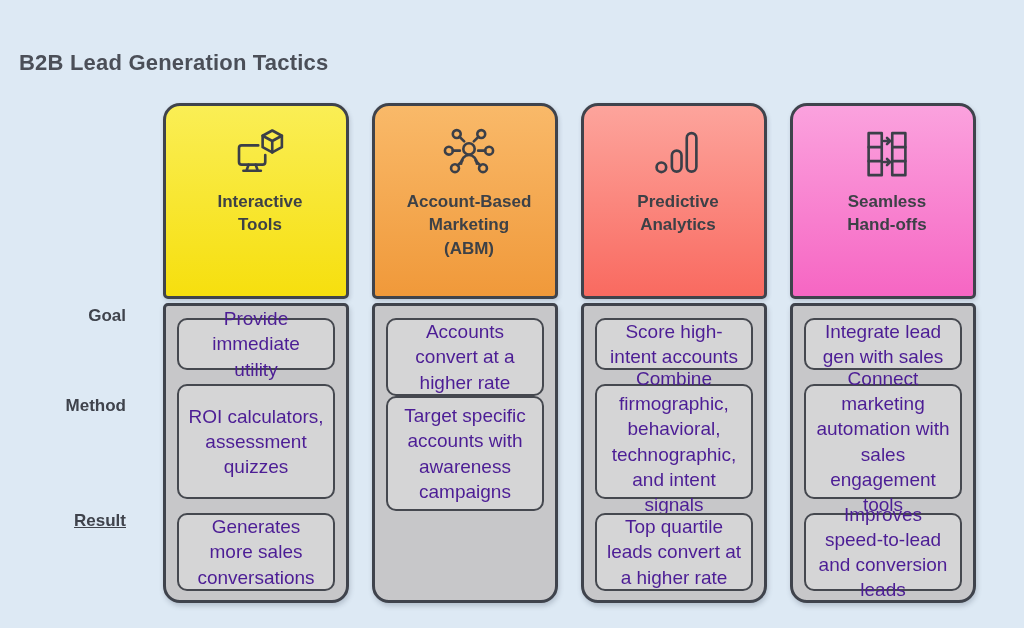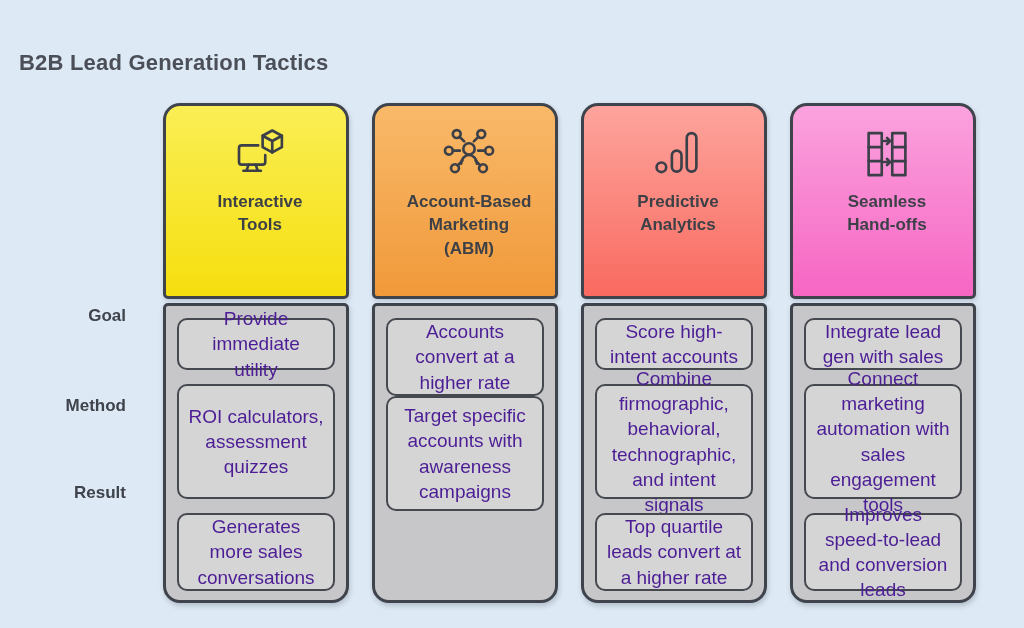--- a/index.html
+++ b/index.html
@@ -28,21 +28,21 @@
     left: 0;
     width: 126px;
     text-align: right;
     transform: translateY(-50%);
     font-size: 17px;
     font-weight: bold;
     color: #3f434c;
   }
   .row-label.goal   { top: 316px; }
   .row-label.method { top: 406px; }
-  .row-label.result { top: 493px; }
+  .row-label.result { top: 521px; text-decoration: underline; }
 
   .column {
     position: absolute;
     top: 103px;
     width: 186px;
   }
   .col-0 { left: 163px; }
   .col-1 { left: 372px; }
   .col-2 { left: 581px; }
   .col-3 { left: 790px; }

